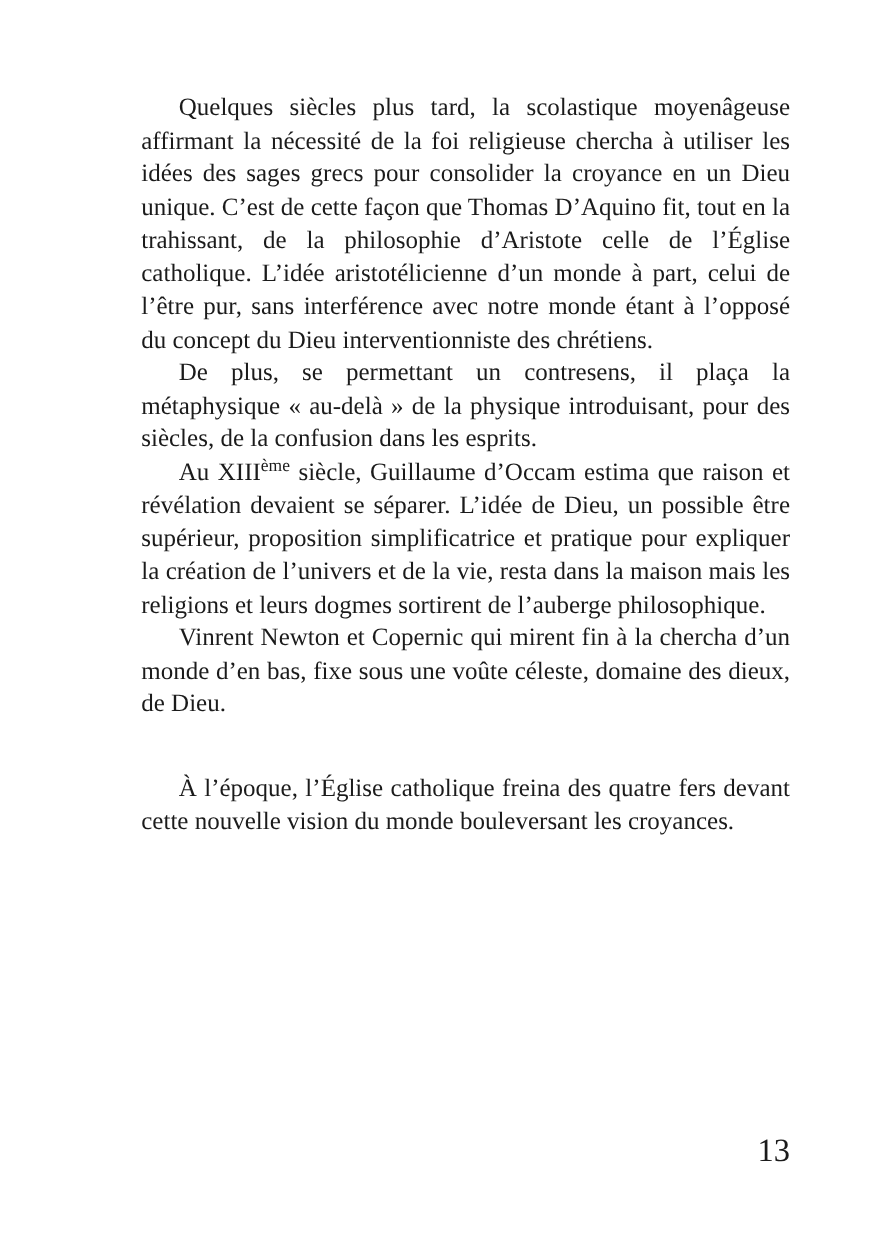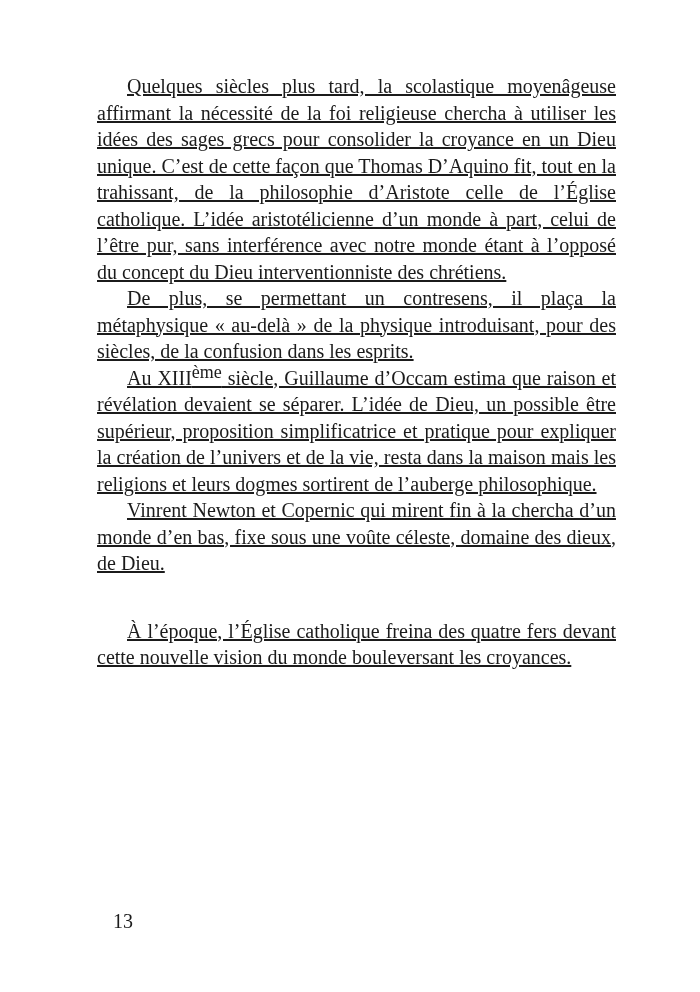--- a/index.html
+++ b/index.html
@@ -11,50 +11,50 @@
     position: relative;
     width: 700px;
     height: 992px;
     background: #ffffff;
     overflow: hidden;
     font-family: "Liberation Serif", "DejaVu Serif", serif;
     color: #1b1b1b;
   }
   .text-block {
     position: absolute;
-    left: 97px;
+    left: 113px;
     top: 73px;
     width: 519px;
     font-size: 20px;
     line-height: 26.5px;
     text-align: justify;
     hyphens: none;
-    text-decoration: underline;
   }
   .text-block p {
     margin: 0;
     padding: 0;
     text-indent: 30px;
   }
   .text-block p.new-section {
     margin-top: 41px;
   }
   .text-block sup {
-    font-size: 18px;
+    font-size: 14px;
     line-height: 0;
     vertical-align: baseline;
     position: relative;
     top: -7px;
   }
   .page-number {
     position: absolute;
     left: 113px;
     top: 908px;
     width: 519px;
-    font-size: 20px;
+    text-align: right;
+    font-size: 26px;
     line-height: 26.5px;
     color: #1b1b1b;
   }
 </style>
 </head>
 <body>
 
 <div class="page">
   <main class="text-block">
     <p>Quelques siècles plus tard, la scolastique moyenâgeuse affirmant la nécessité de la foi religieuse chercha à utiliser les idées des sages grecs pour consolider la croyance en un Dieu unique. C’est de cette façon que Thomas D’Aquino fit, tout en la trahissant, de la philosophie d’Aristote celle de l’Église catholique. L’idée aristotélicienne d’un monde à part, celui de l’être pur, sans interférence avec notre monde étant à l’opposé du concept du Dieu interventionniste des chrétiens.</p>

